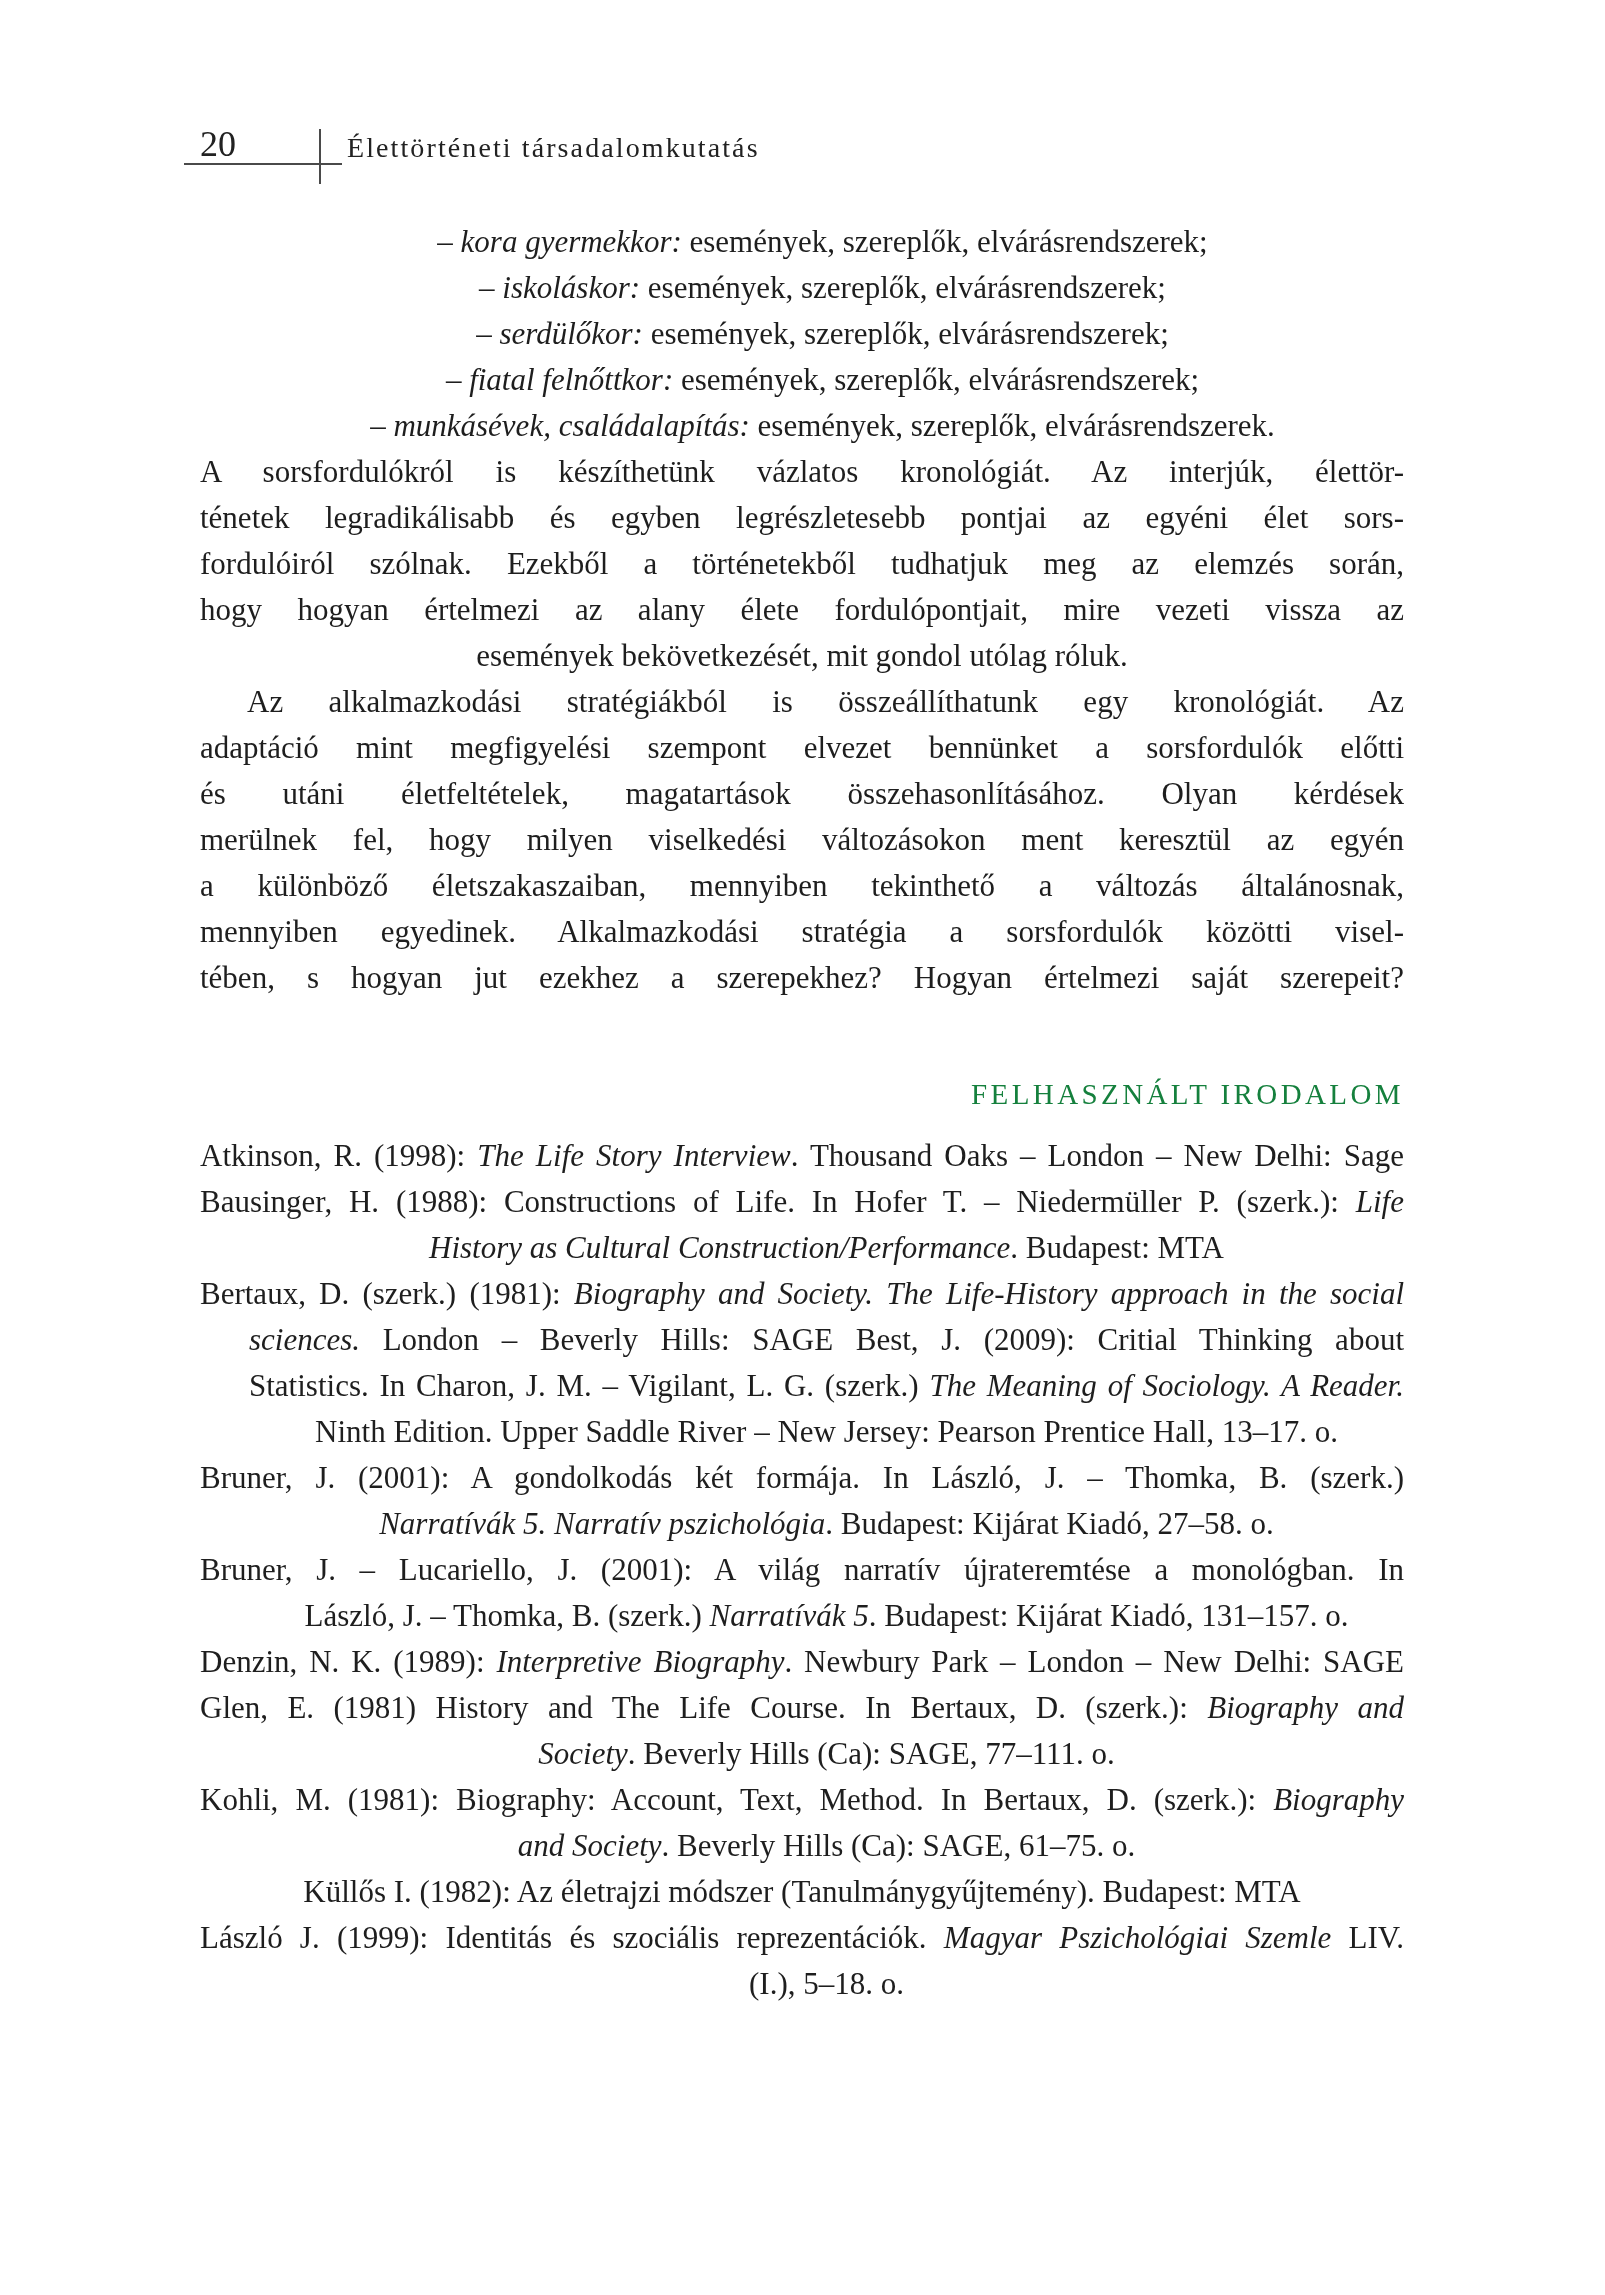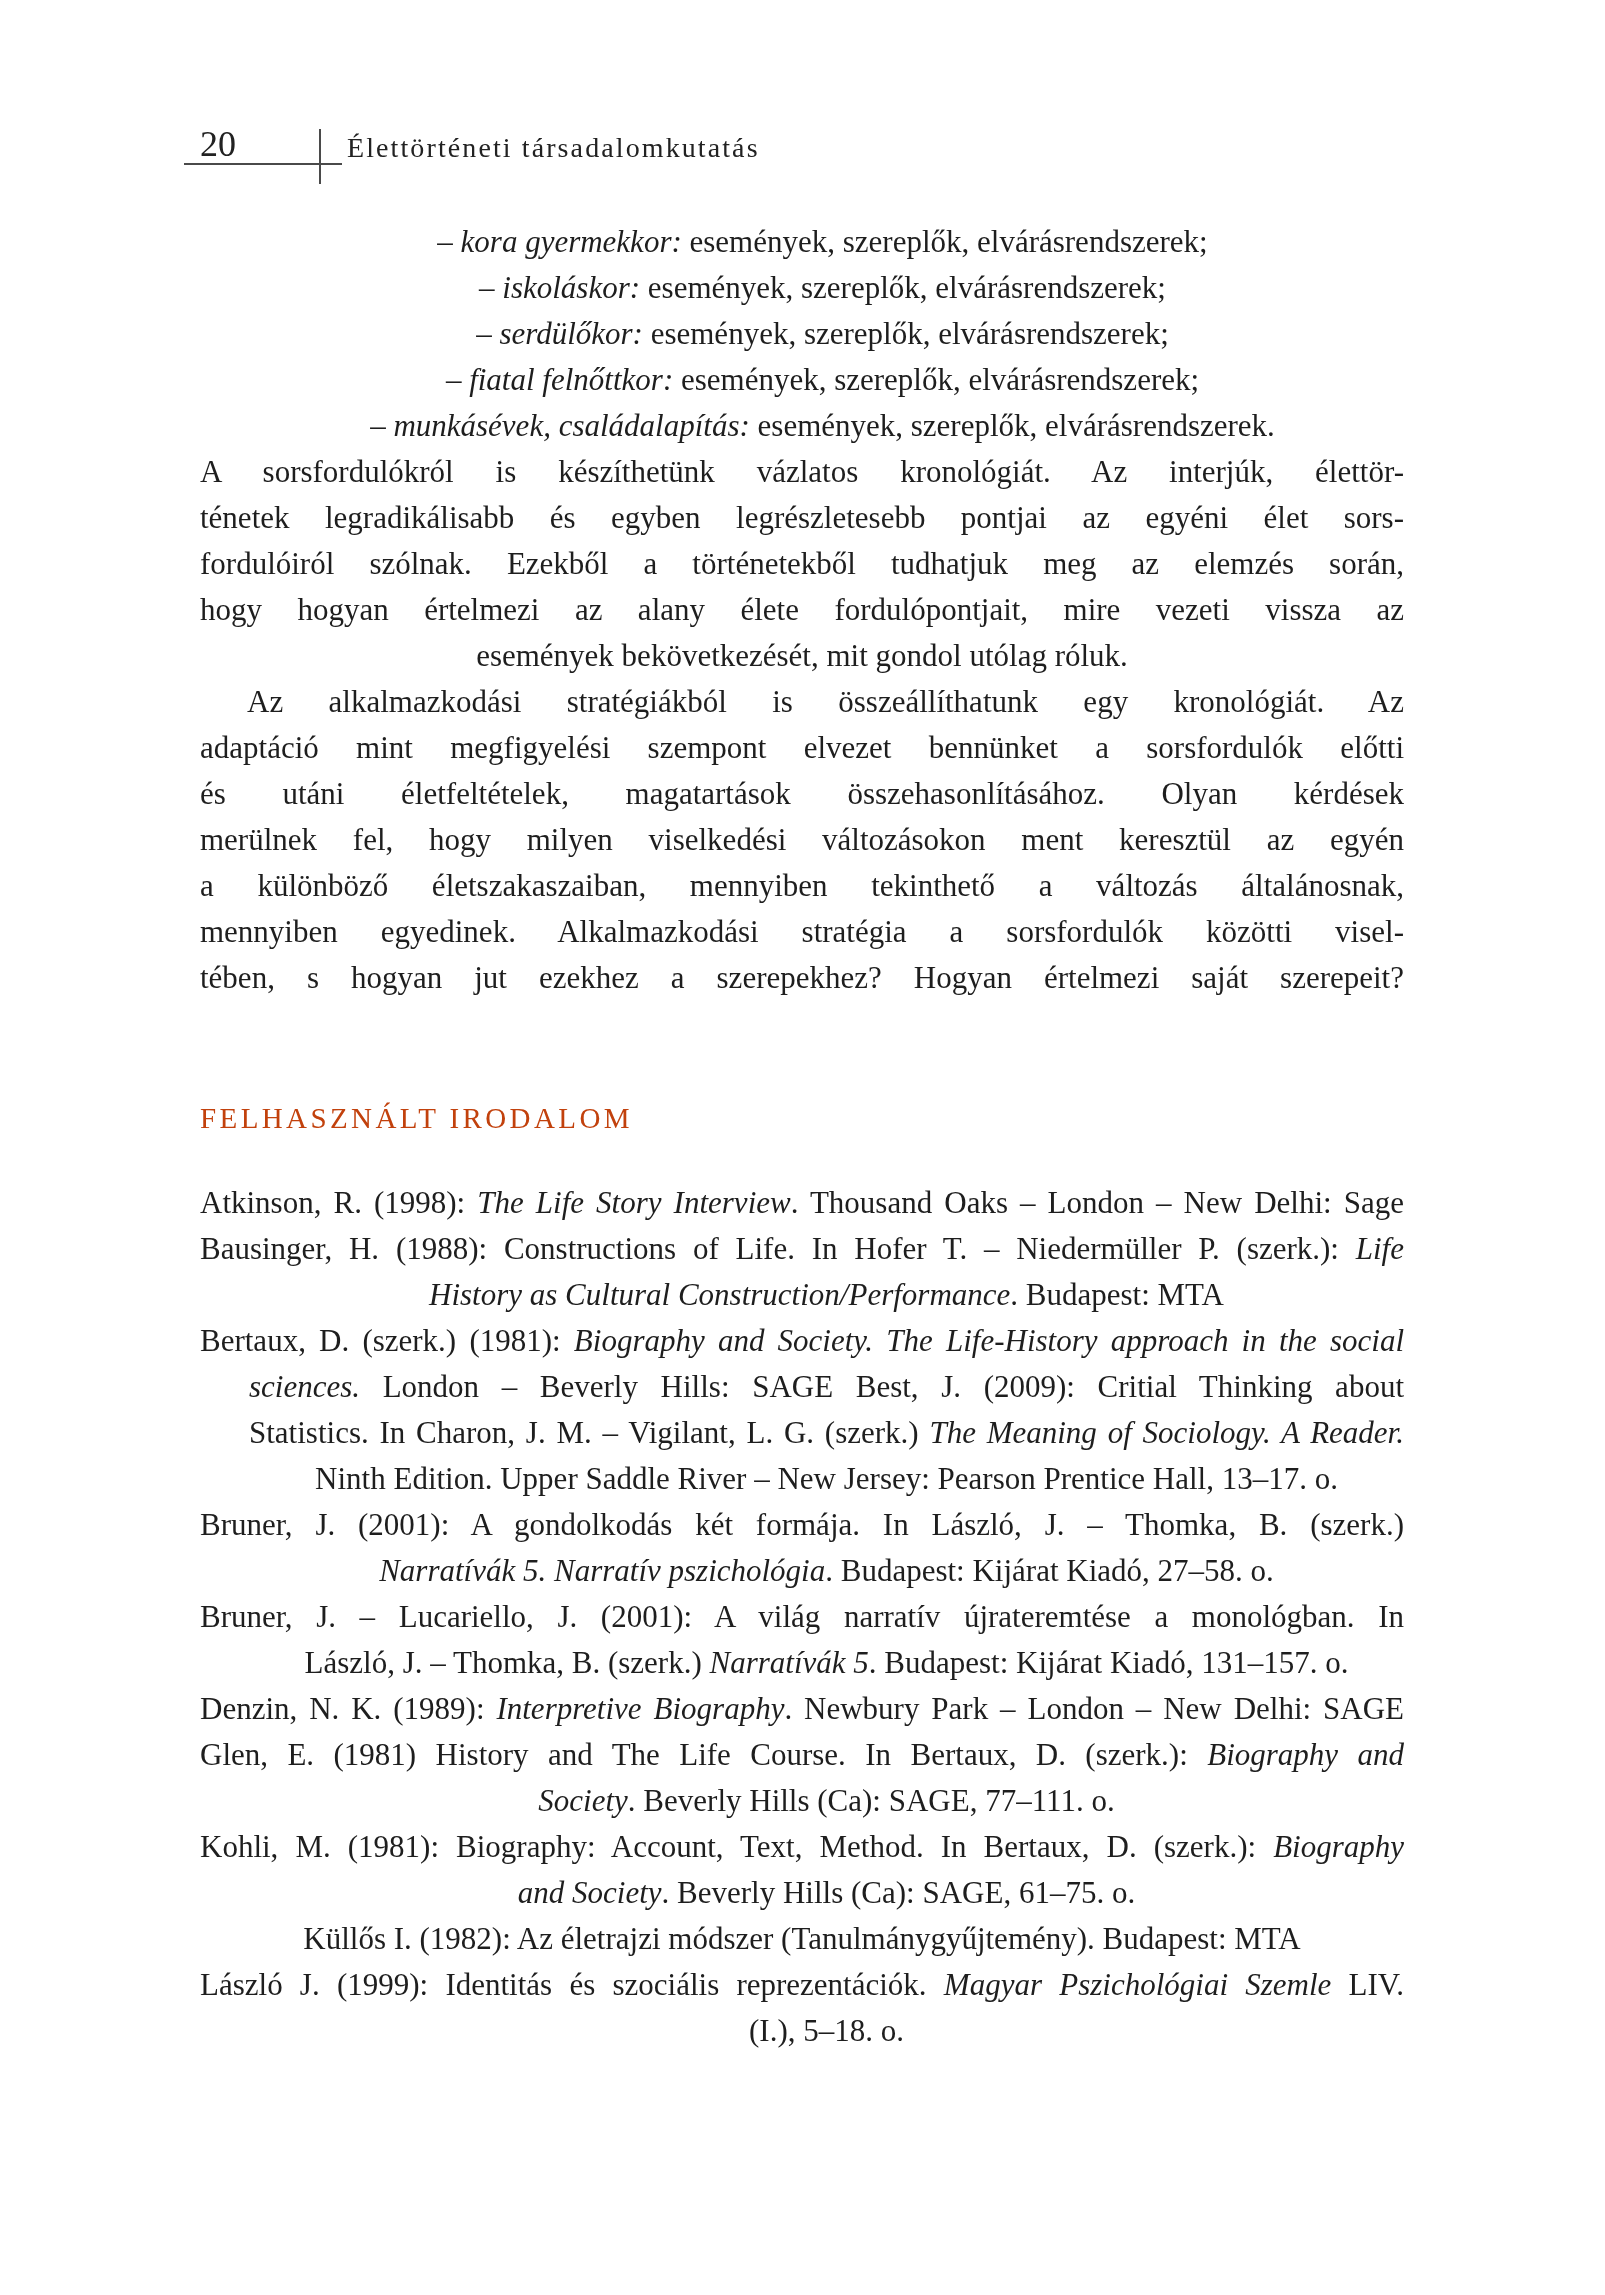--- a/index.html
+++ b/index.html
@@ -19,28 +19,29 @@
   .running-title{position:absolute;left:347px;top:132px;font-size:28px;letter-spacing:2.1px;color:#222;white-space:nowrap;}
   
   .bodycol{position:absolute;left:200px;top:219px;width:1204px;}
   .line{font-size:31px;line-height:46px;color:#1e1e1e;text-align:center;}
   .j{text-align:justify;text-align-last:justify;-moz-text-align-last:justify;}
   .list-line{padding-left:41px;}
   .fi{text-indent:47px;}
   .cont{padding-left:49px;}
   .it{font-style:italic;}
   .heading{
-    margin:94px 0 0 0;
+    margin:70px 0 0 0;
     font-weight:normal;
     font-size:29px;
     letter-spacing:3.4px;
     line-height:46px;
-    color:#c2410c;
+    color:#15803d;
+    text-align:right;
   }
-  .bib{margin-top:39px;}
+  .bib{margin-top:16px;}
 </style>
 </head>
 <body>
 
 <div class="page">
 
   <header>
     <div class="pagenum">20</div>
     <div class="rule-h"></div>
     <div class="rule-v"></div>

